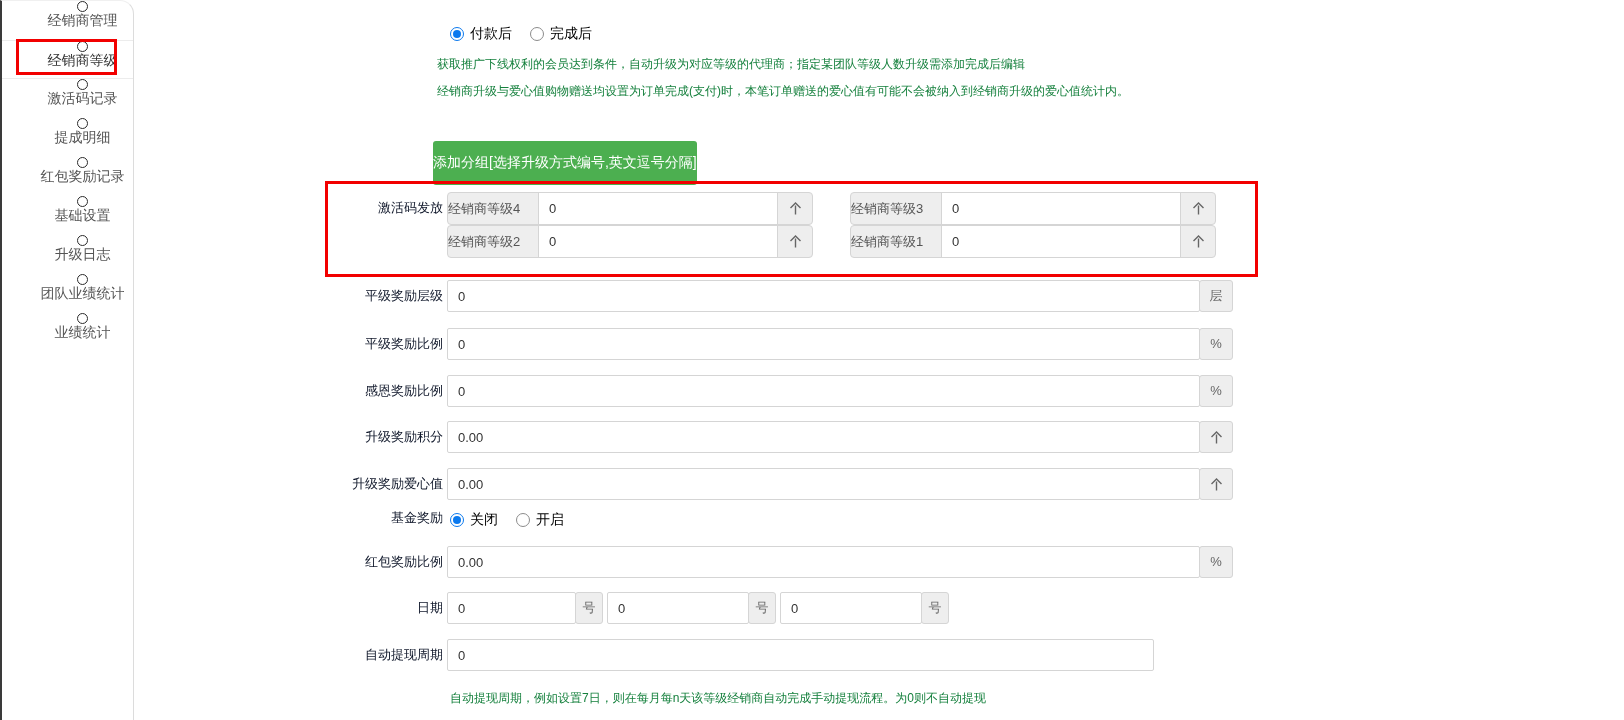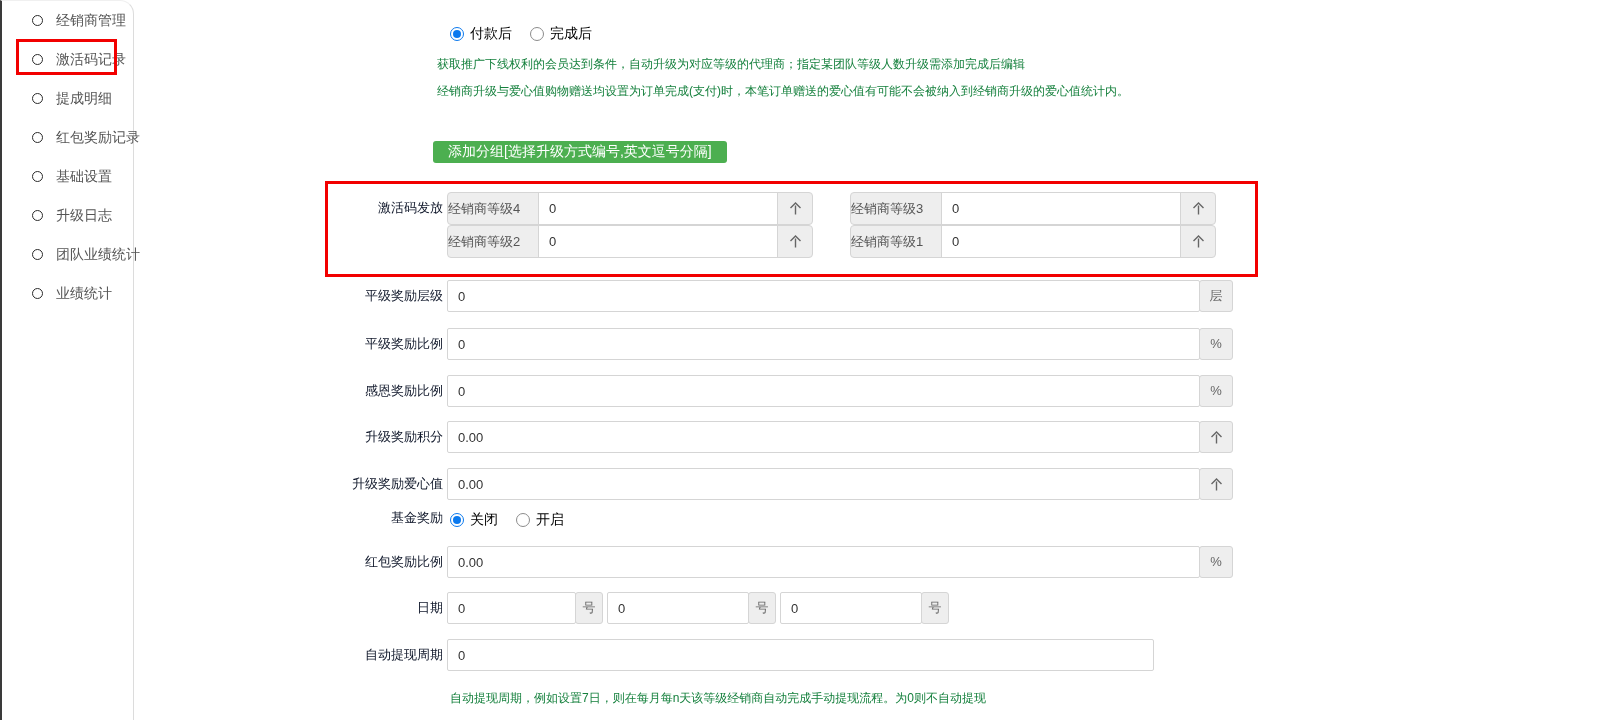--- a/index.html
+++ b/index.html
@@ -13,23 +13,23 @@
   .sidebar{
     position:absolute;left:0;top:0;width:134px;height:720px;
     background:#fff;
     border-left:2px solid #3a3a3a;
     border-right:1px solid #dcdcdc;
     border-top:1px solid #f0f0f0;
     border-top-right-radius:14px;
     box-sizing:border-box;
   }
   .menu-item{
-    height:39px;display:flex;align-items:center;gap:13px;
+    height:39px;display:flex;align-items:center;gap:0;
     padding-left:30px;font-size:14px;color:#555;cursor:pointer;
-    box-sizing:border-box;white-space:nowrap;
+    box-sizing:border-box;white-space:nowrap;flex-direction:column;
   }
   .menu-item .dot{
     width:11px;height:11px;border:1.5px solid #2b2b2b;border-radius:50%;
     box-sizing:border-box;flex:0 0 auto;background:#fff;
   }
   .menu-item.active{
     border-top:1px solid #ececec;border-bottom:1px solid #ececec;color:#333;
   }
   
   .annotation{
@@ -80,34 +80,38 @@
     position:relative;background:#fff;border:1px solid #8c8c8c;flex:0 0 auto;
   }
   .radio.checked{border-color:#0b79ee;}
   .radio.checked::after{
     content:"";position:absolute;left:2px;top:2px;width:8px;height:8px;
     border-radius:50%;background:#0b79ee;
   }
   .radio-opt{display:flex;align-items:center;gap:6px;margin-right:18px;cursor:pointer;}
   .help{position:absolute;font-size:12px;color:#15803d;white-space:nowrap;}
   .green-btn{
-    position:absolute;left:433px;top:141px;height:22px;padding:0 15px;
+    position:absolute;left:433px;top:141px;height:44px;padding:0 0;
     background:#4caf50;color:#fff;border:none;border-radius:3px;
     font-size:14px;cursor:pointer;white-space:nowrap;
     font-family:"Liberation Sans","DejaVu Sans",sans-serif;
   }
   svg.up-arrow{display:block;}
 </style>
 </head>
 <body>
 
 <div class="sidebar">
   <div class="menu-item">
     <span class="dot"></span>
     <span>经销商管理</span>
+  </div>
+  <div class="menu-item active">
+    <span class="dot"></span>
+    <span>经销商等级</span>
   </div>
   <div class="menu-item">
     <span class="dot"></span>
     <span>激活码记录</span>
   </div>
   <div class="menu-item">
     <span class="dot"></span>
     <span>提成明细</span>
   </div>
   <div class="menu-item">

